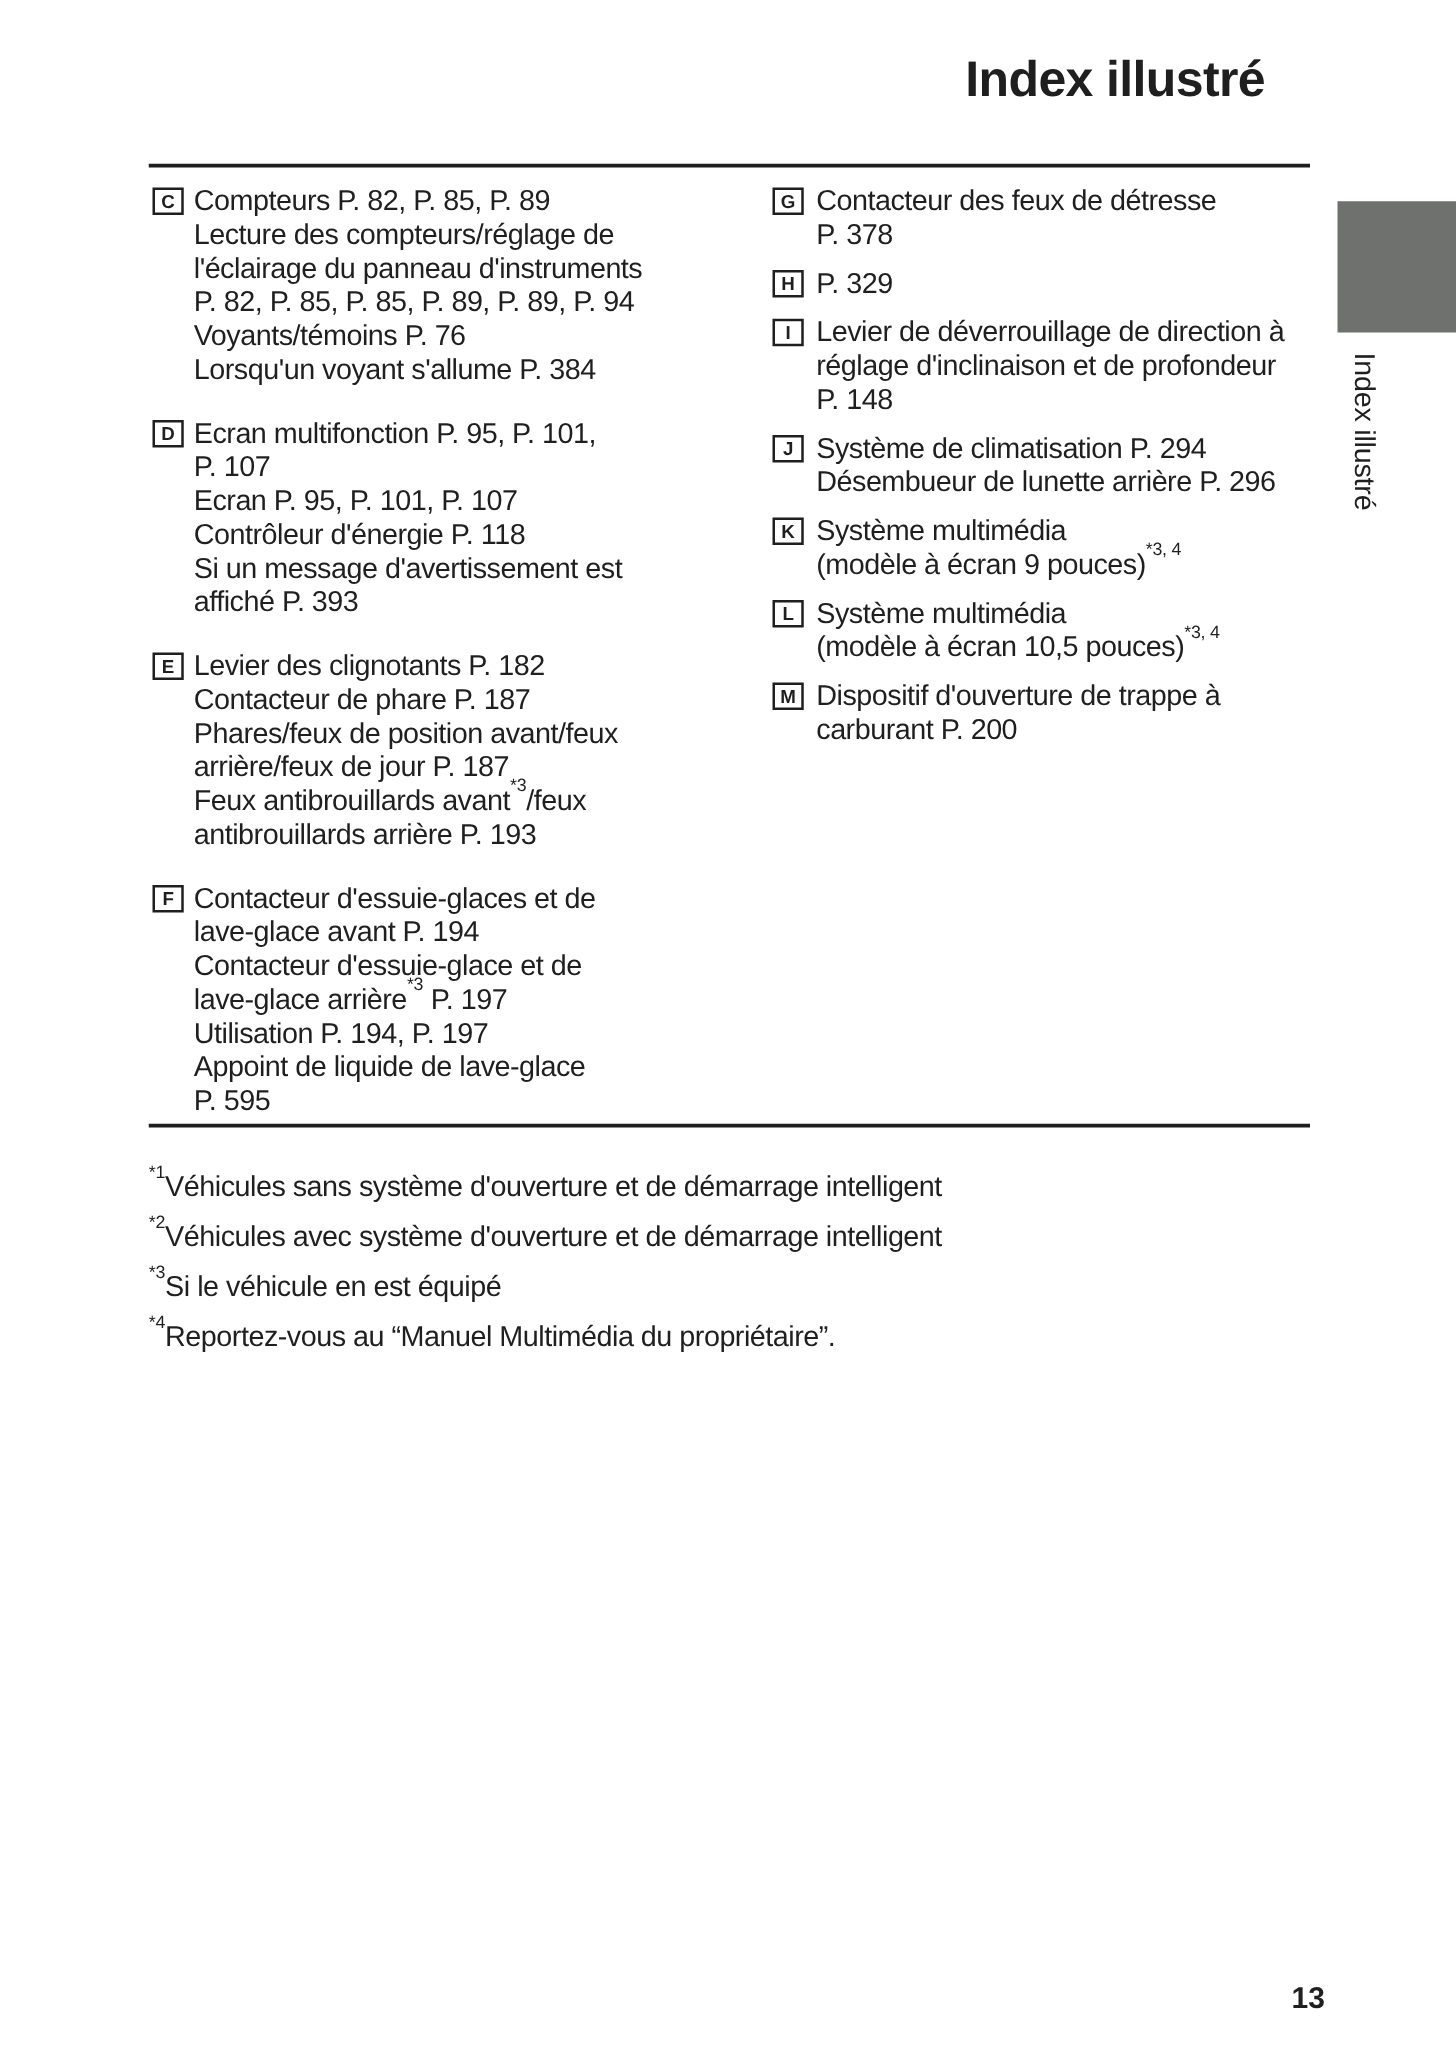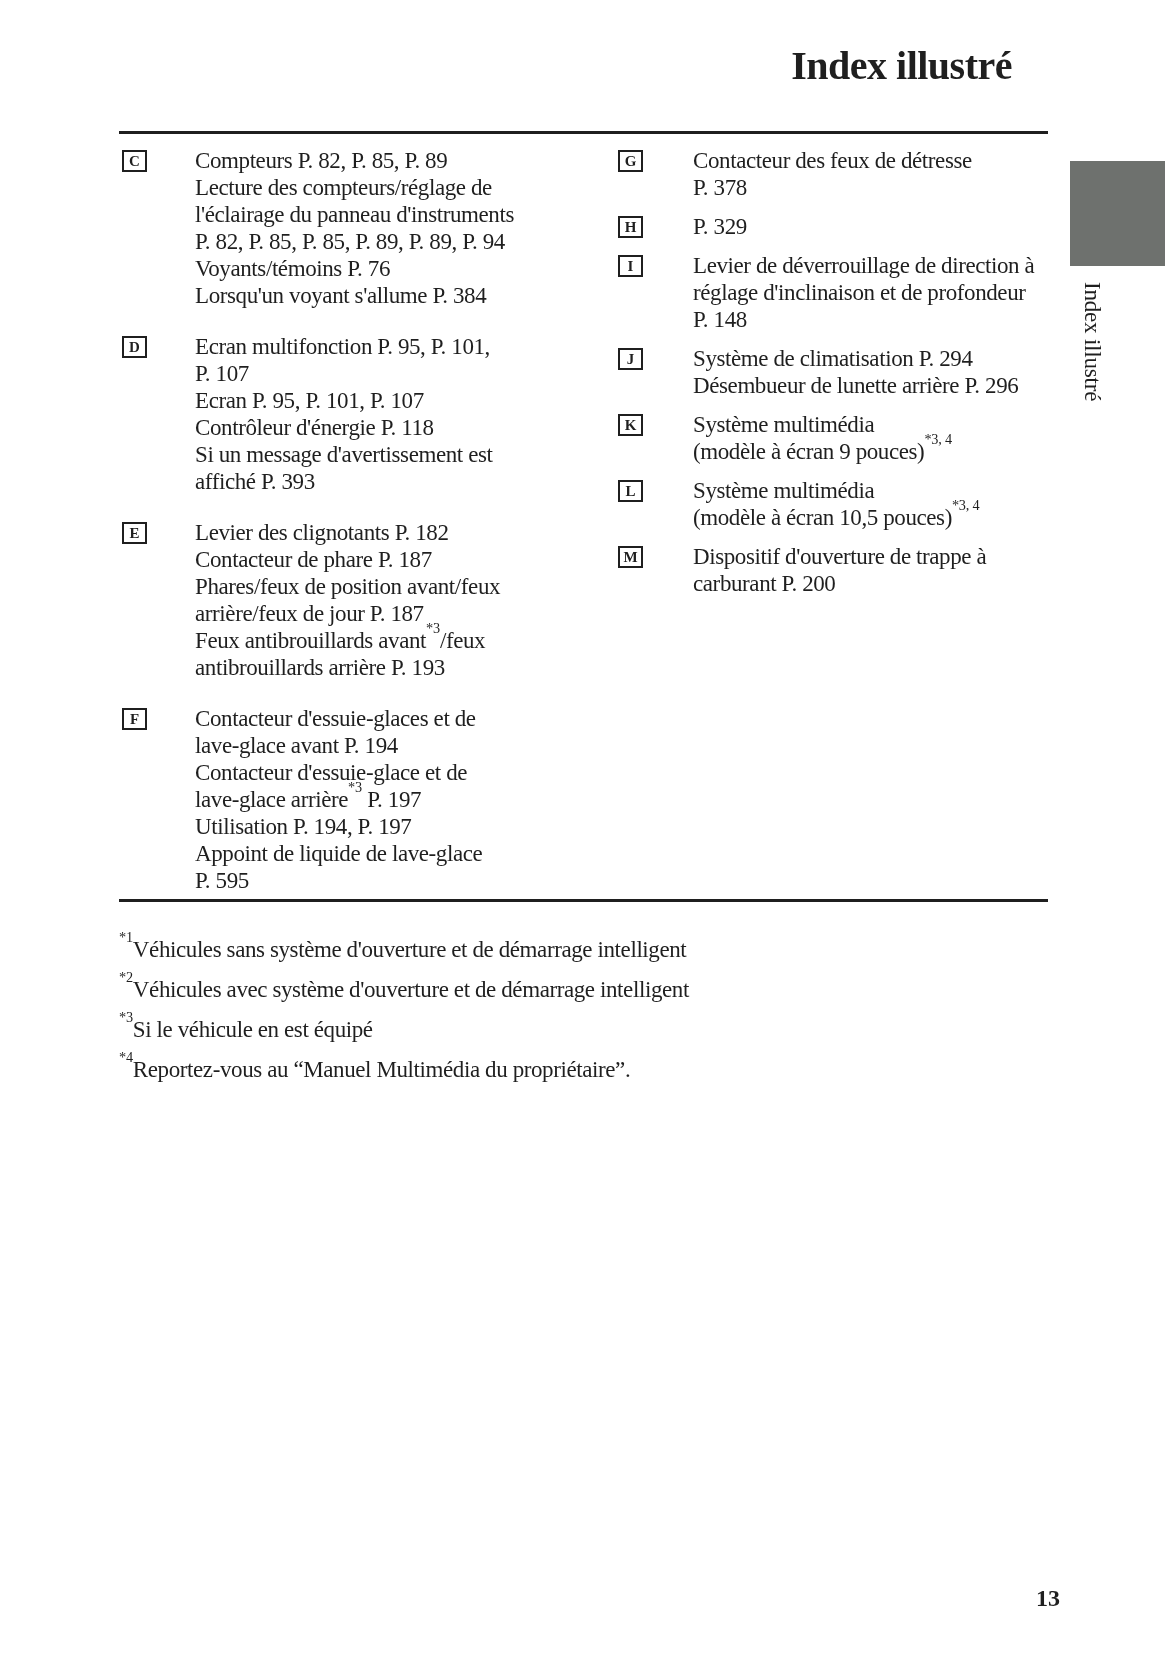--- a/index.html
+++ b/index.html
@@ -1,18 +1,18 @@
 <!DOCTYPE html>
 <html><head>
 <meta charset="utf-8">
 <style>
   html,body { margin:0; padding:0; background:#ffffff; }
   .page {
     position:relative; width:1165px; height:1653px; background:#ffffff;
-    font-family:Liberation Serif, serif; color:var(--text,#1f1f1f);
+    font-family:Liberation Sans, sans-serif; color:var(--text,#1f1f1f);
     overflow:hidden;
   }
   .title {
     position:absolute; top:42px; right:153px; margin:0;
     font-size:40px; font-weight:700; letter-spacing:-0.5px; white-space:nowrap;
   }
   .rule { position:absolute; left:119px; width:929px; height:3px; background:var(--text,#1f1f1f); }
   .rule-top { top:131px; }
   .rule-bottom { top:899px; }
 
@@ -26,21 +26,21 @@
 
   .badge {
     flex:0 0 auto; width:25px; height:22px; box-sizing:border-box;
     border:2px solid var(--text,#1f1f1f); margin-top:3px; margin-right:8px;
     display:flex; align-items:center; justify-content:center;
     font-size:15px; font-weight:700; line-height:1;
   }
   .col-right .badge { margin-right:10px; }
 
   .lines { font-size:23px; line-height:27px; letter-spacing:-0.4px; }
-  .line  { white-space:nowrap;margin-left:40px; }
+  .line  { white-space:nowrap; }
 
   sup {
     font-size:0.62em; line-height:0; position:relative; top:-0.45em;
     letter-spacing:-0.2px;
   }
 
   .footnotes { position:absolute; left:119px; top:936px; width:940px; }
   .fnote { font-size:23px; line-height:27px; letter-spacing:-0.4px; margin-bottom:13px; white-space:nowrap; }
 
   .tab-box {

